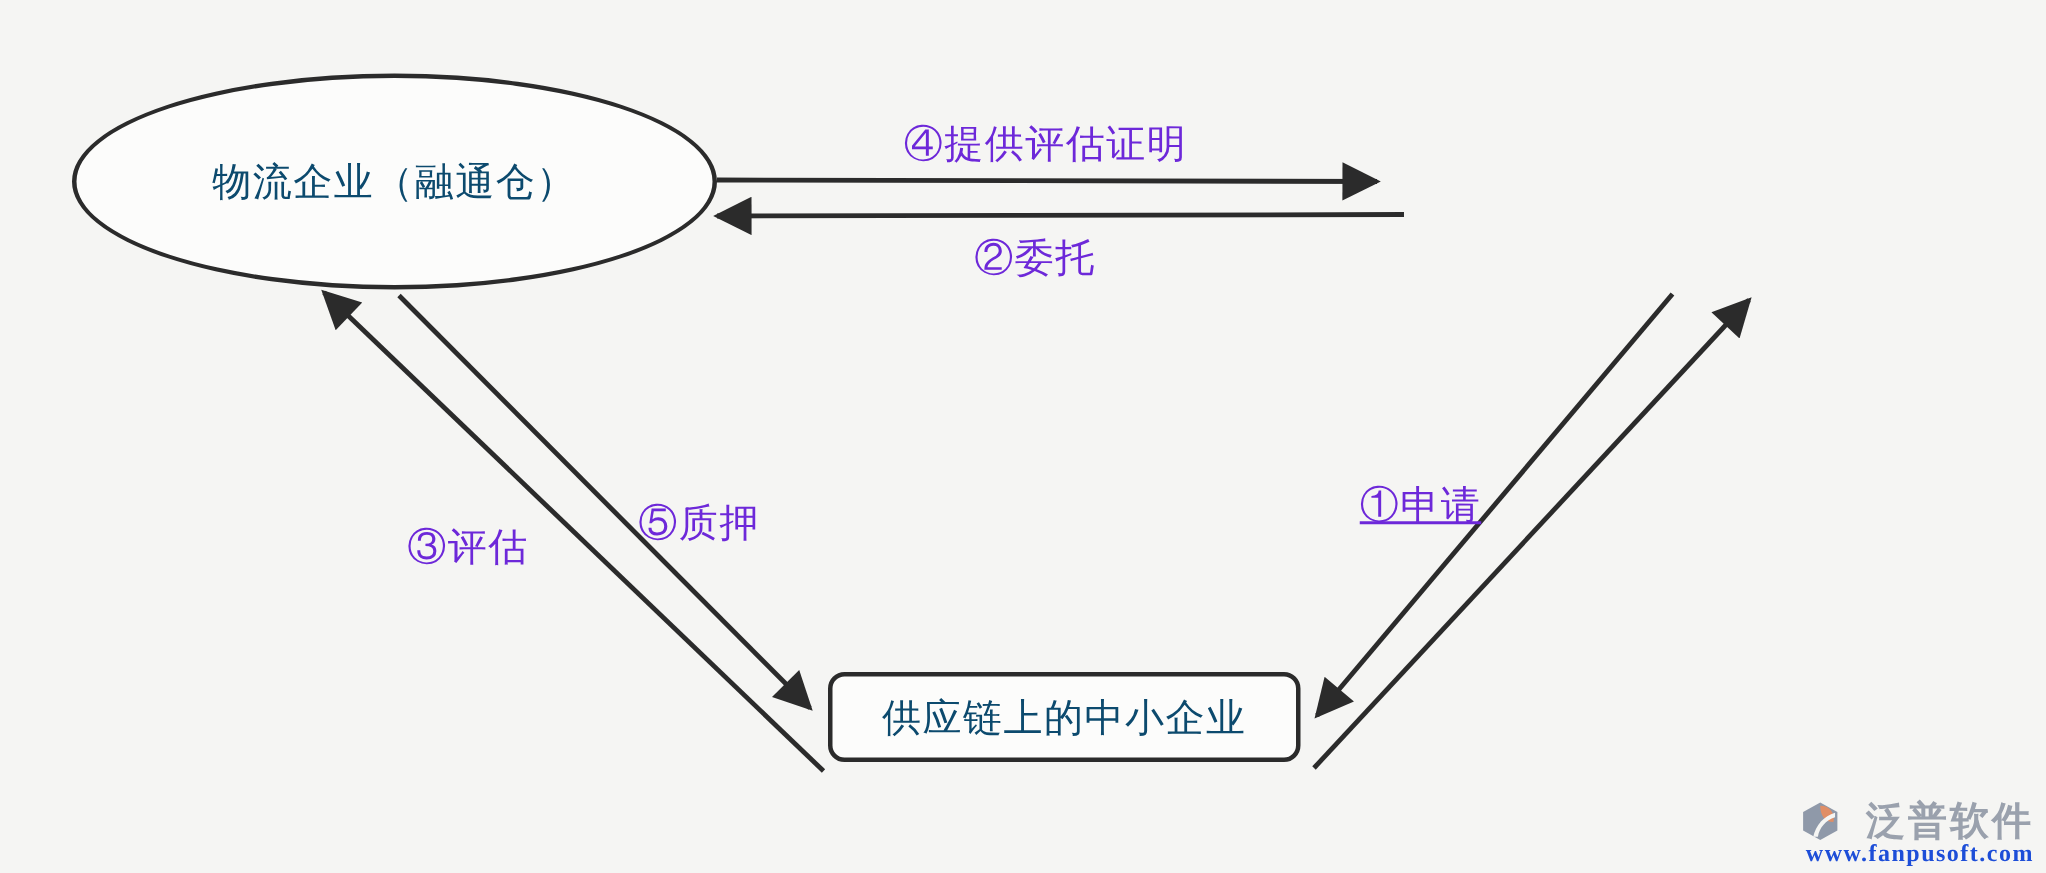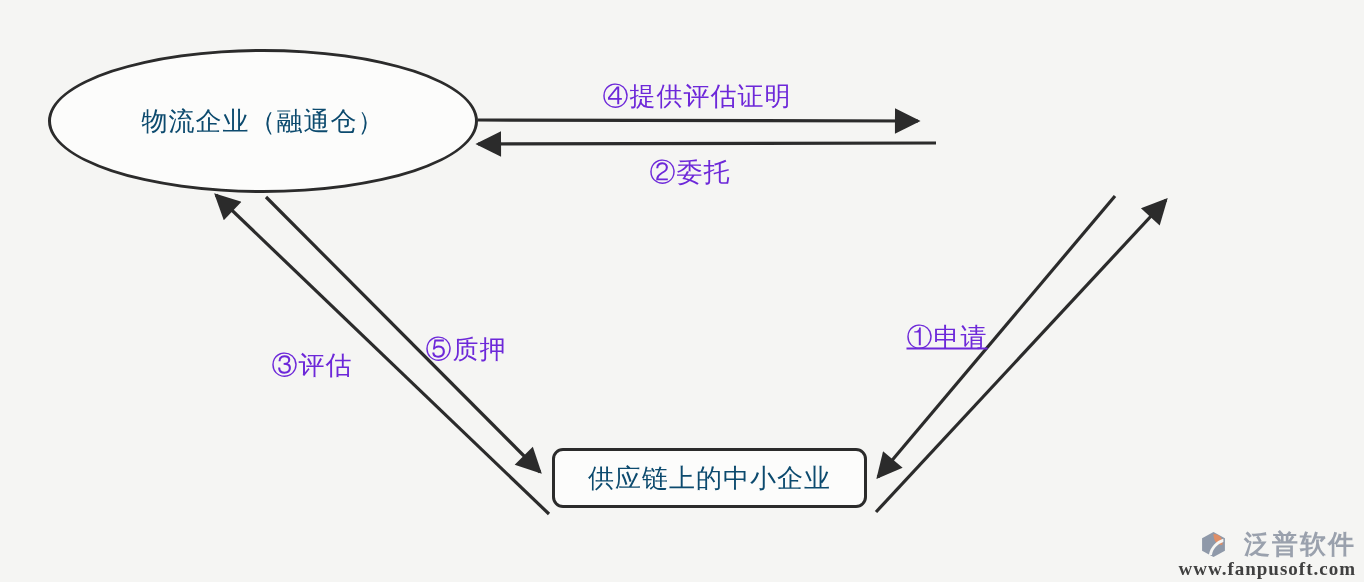--- a/index.html
+++ b/index.html
@@ -58,24 +58,24 @@
     line-height:1;
   }
   .wm-row{display:flex;align-items:flex-start;gap:17px;}
   .wm-brand{
     color:#9aa1ad;
     font-size:26px;
     font-weight:700;
     letter-spacing:2px;
   }
   .wm-url{
-    color:#404040;
+    color:#1d4ed8;
     font-family:"Liberation Serif", serif;
     font-weight:700;
-    font-size:19px;
+    font-size:16px;
     letter-spacing:1px;
     margin-top:1px;
   }
 </style>
 </head>
 <body>
 
 <div class="canvas">
 
   <svg class="arrow-layer" viewBox="0 0 1364 582" xmlns="http://www.w3.org/2000/svg">

